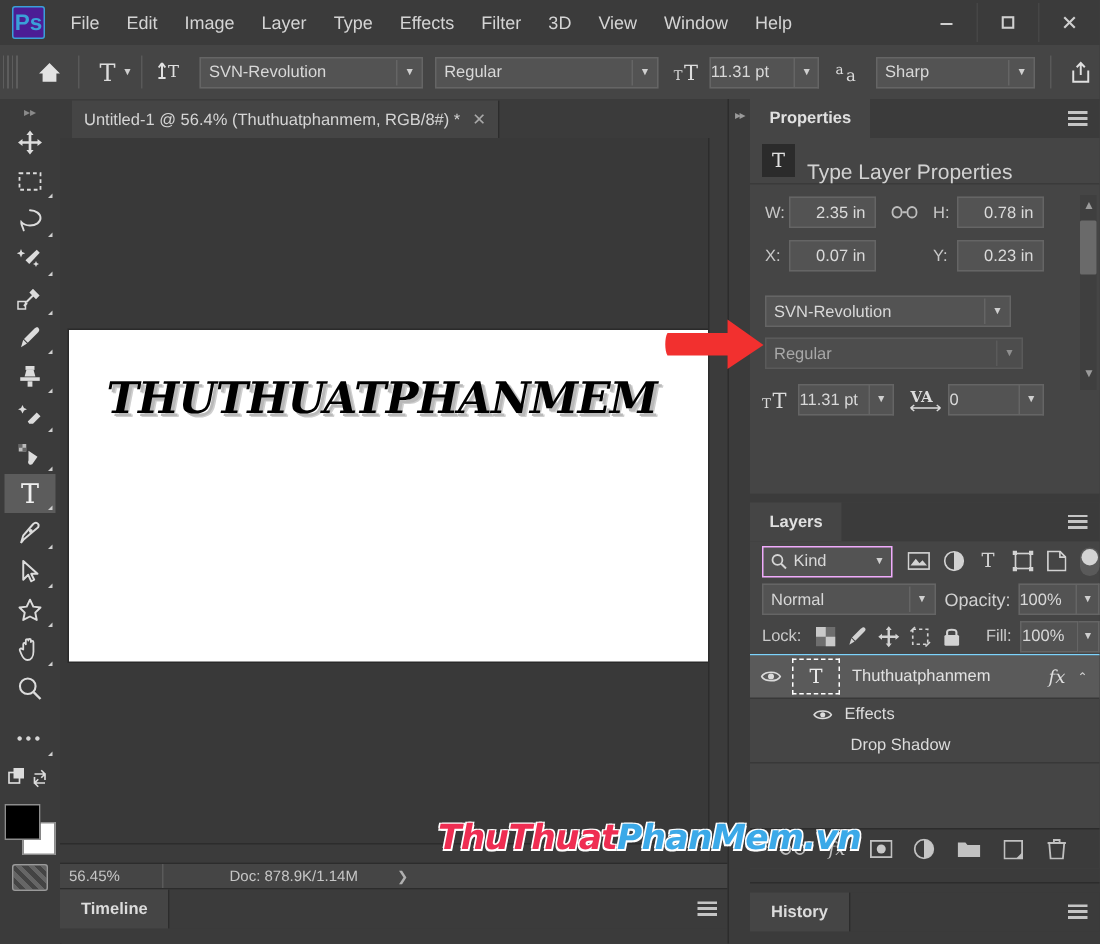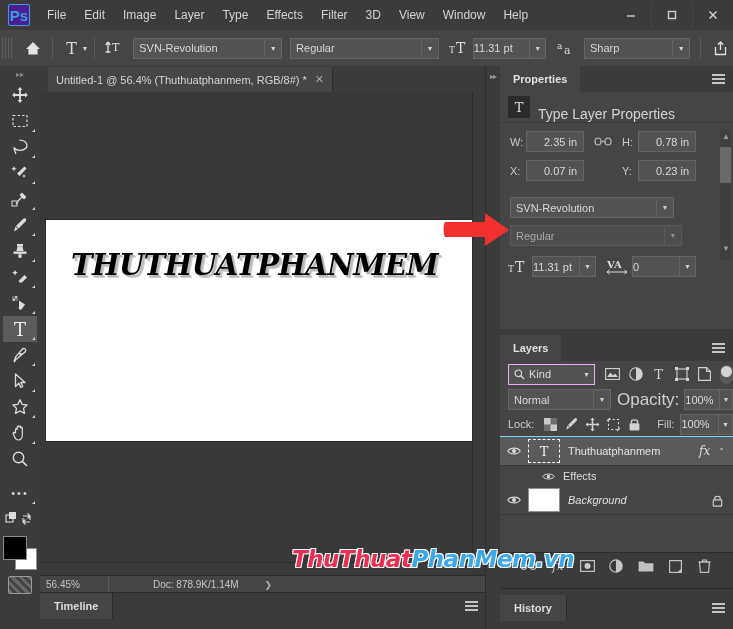--- a/index.html
+++ b/index.html
@@ -115,21 +115,21 @@
   .prop-vscroll{position:absolute;right:2px;top:38px;width:11px;height:130px;background:#3f3f3f;}
   .prop-thumb{position:absolute;right:2px;top:55px;width:11px;height:36px;background:#6a6a6a;border-radius:1px;}
 
   
   .lrow{height:26px;display:flex;align-items:center;}
   .lsearch{height:19px;width:88px;background:#535353;border:1px solid #f0abfc;display:flex;
            align-items:center;margin-left:8px;color:#d8d8d8;font-size:11px;}
   .fico{width:24px;height:20px;display:flex;align-items:center;justify-content:center;color:#d2d2d2;}
   .toggle{width:13px;height:19px;margin-left:4px;background:#5a5a5a;border-radius:7px;position:relative;}
   .toggle:after{content:"";position:absolute;left:1px;top:1px;width:11px;height:11px;border-radius:50%;background:#d4d4d4;}
-  .opacity-lbl{font-size:17px;color:#d0d0d0;margin-left:6px;}
+  .opacity-lbl{font-size:12px;color:#d0d0d0;margin-left:6px;}
   .lockrow{height:24px;display:flex;align-items:center;border-bottom:1px solid #7dd3fc;}
   .lock-lbl{font-size:11px;color:#cacaca;margin-left:8px;margin-right:6px;}
   .lico{width:22px;height:20px;display:flex;align-items:center;justify-content:center;color:#cfcfcf;}
 
   .layer{height:28px;display:flex;align-items:center;border-bottom:1px solid #383838;position:relative;}
   .layer.active{background:#5a5a5a;}
   .eye{width:28px;height:28px;display:flex;align-items:center;justify-content:center;color:#d6d6d6;}
   .thumb{width:30px;height:22px;background:#fff;border:1px solid #8f8f8f;margin-right:8px;}
   .thumb.tdashed{background:none;border:1px dashed #ffffff;display:flex;align-items:center;
                  justify-content:center;font-family:"DejaVu Serif",serif;font-size:13px;color:#ededed;}
@@ -604,37 +604,24 @@
         <div class="sublayer" style="padding-left:42px;">
           <span style="margin-right:8px;">
             <svg width="13" height="9" viewBox="0 0 13 9">
                 <path d="M0.7 4.5 C2.8 1.2 10.2 1.2 12.3 4.5 C10.2 7.8 2.8 7.8 0.7 4.5 Z" fill="none" stroke="#dadada" stroke-width="1"></path>
                 <circle cx="6.5" cy="4.5" r="1.7" fill="#dadada"></circle>
               </svg>
           </span>
           <span>Effects</span>
         </div>
 
-
-        <div class="layer">
-          <div class="eye">
-            <svg width="14" height="10" viewBox="0 0 14 10">
-                <path d="M0.8 5 C3 1.2 11 1.2 13.2 5 C11 8.8 3 8.8 0.8 5 Z" fill="none" stroke="#dadada" stroke-width="1.1"></path>
-                <circle cx="7" cy="5" r="2" fill="#dadada"></circle>
-              </svg>
-          </div>
-          <div class="thumb"></div>
-          <div class="lname ital">Background</div>
-          <div class="lockico">
-            <svg width="11" height="13" viewBox="0 0 11 13">
-                <path d="M2.8 6 L2.8 4 C2.8 1.8 8.2 1.8 8.2 4 L8.2 6" fill="none" stroke="#cfcfcf" stroke-width="1.2"></path>
-                <rect x="1.3" y="5.8" width="8.4" height="6.4" rx="0.8" fill="none" stroke="#cfcfcf" stroke-width="1.2"></rect>
-              </svg>
-          </div>
-        </div>
+        <div class="sublayer" style="padding-left:67px;border-bottom:1px solid #383838;height:22px;">
+          <span>Drop Shadow</span>
+        </div>
+
 
         <div class="layer-footer">
           <div class="lfico">
             <svg width="17" height="10" viewBox="0 0 17 10">
                 <path d="M7 5 L10 5" stroke="#bdbdbd" stroke-width="1.2"></path>
                 <rect x="0.8" y="1.6" width="6" height="6.8" rx="3.1" fill="none" stroke="#bdbdbd" stroke-width="1.2"></rect>
                 <rect x="10.2" y="1.6" width="6" height="6.8" rx="3.1" fill="none" stroke="#bdbdbd" stroke-width="1.2"></rect>
               </svg>
           </div>
           <div class="lfico" style="font-family:'DejaVu Serif',serif;font-style:italic;font-size:12px;">fx</div>

